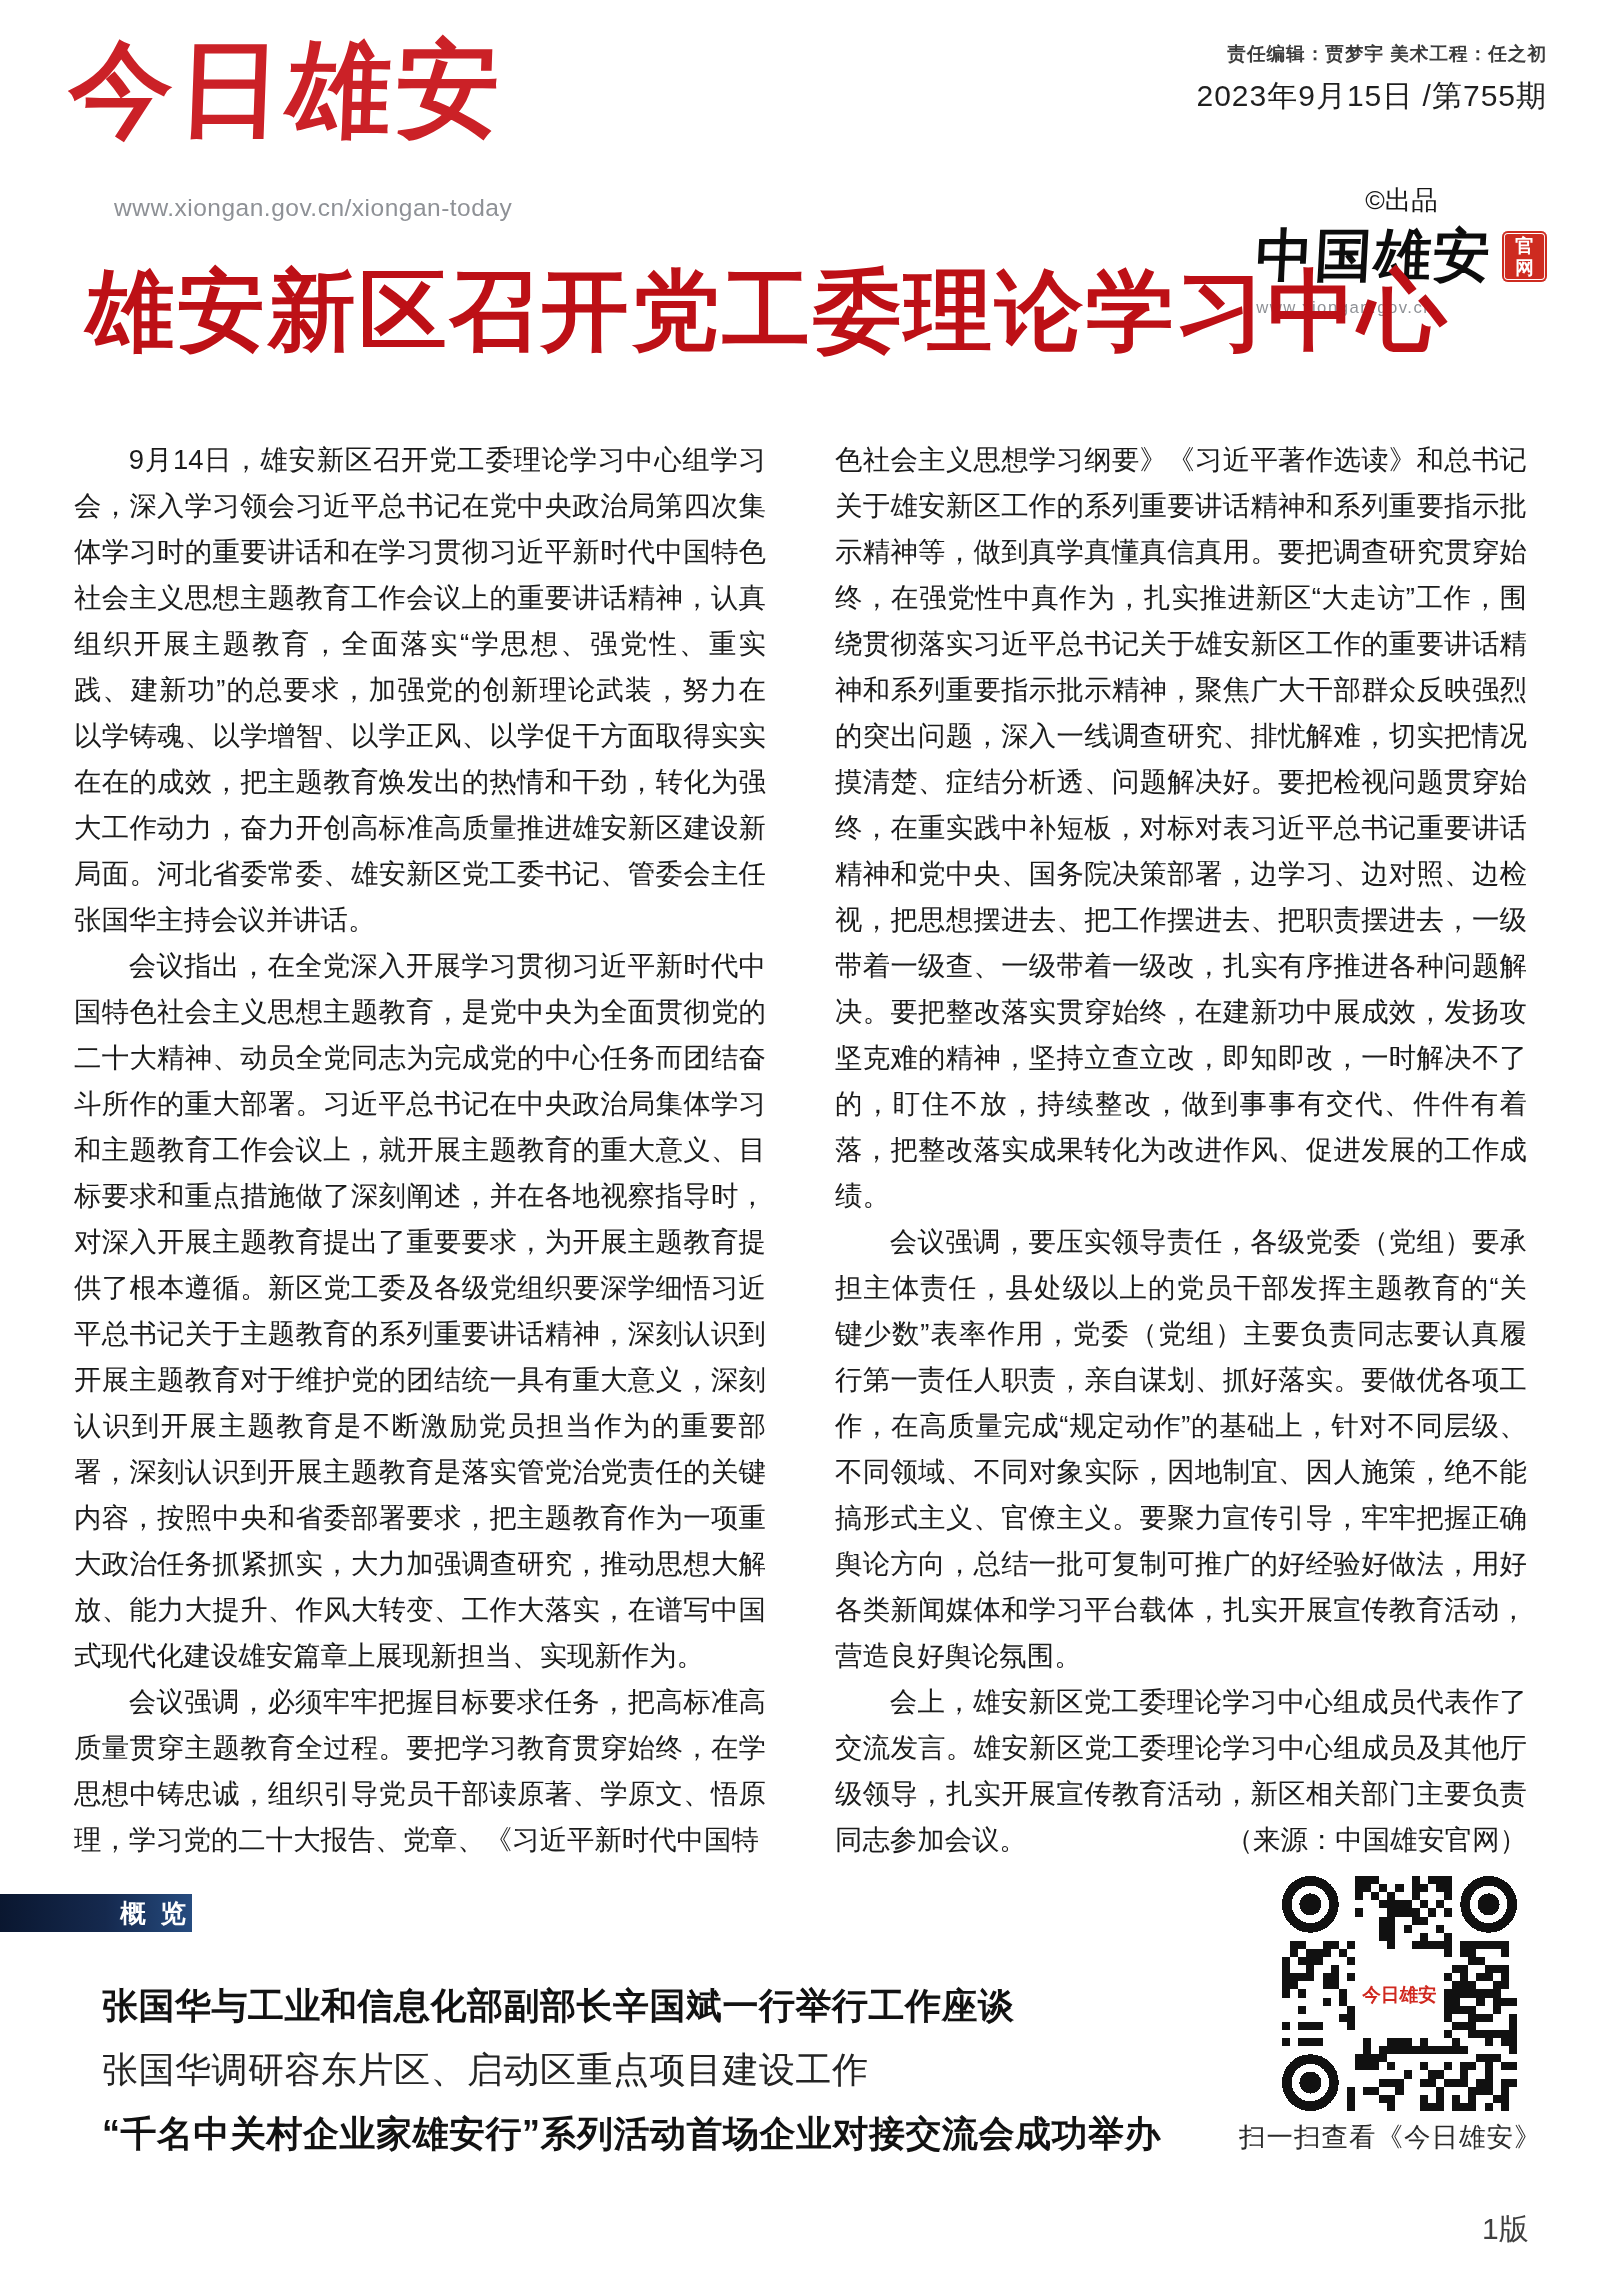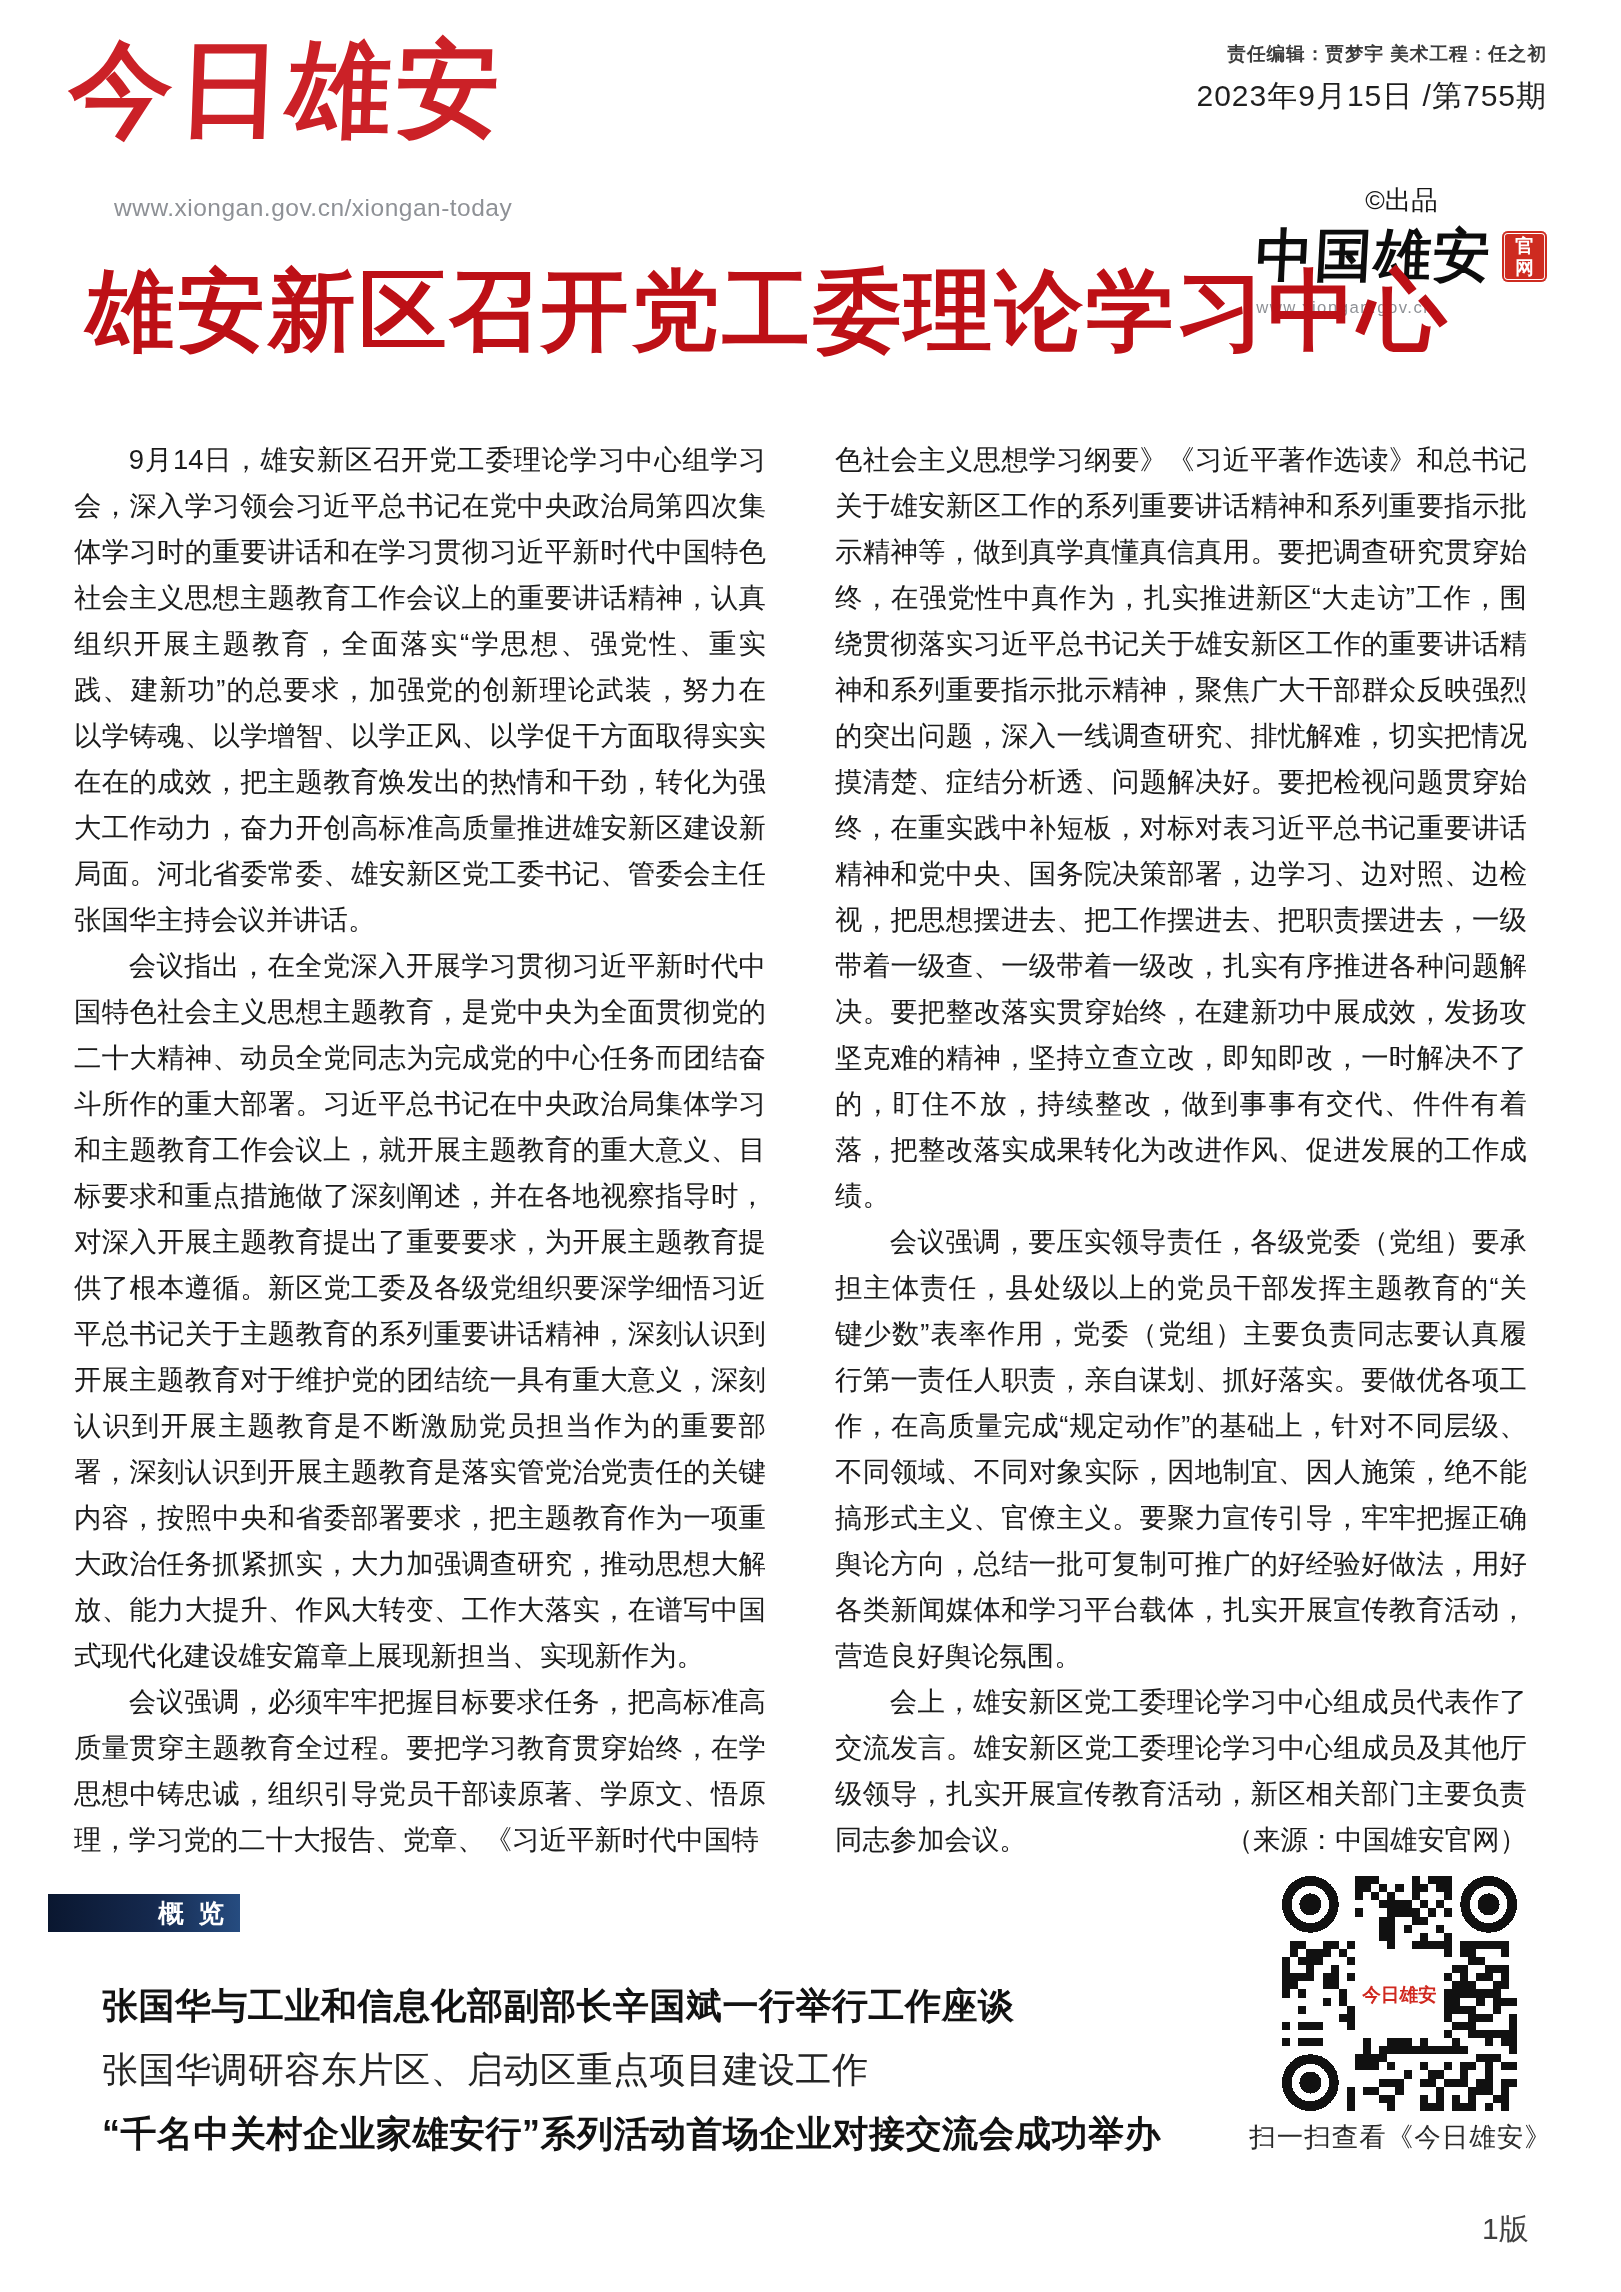--- a/index.html
+++ b/index.html
@@ -62,33 +62,33 @@
     color:#1b1b1b;text-align:justify;
   }
   .col p{margin:0;text-indent:2em;}
   .col p.no-indent{text-indent:0;}
   .source{float:right;}
   
   .band{
     position:absolute;left:0;top:1894px;width:192px;height:38px;
     background:linear-gradient(90deg,#0a1730 0%,#15294e 55%,#264c80 100%);
     display:flex;align-items:center;justify-content:flex-end;
-    padding-right:12px;box-sizing:border-box;margin-left:48px;
+    padding-right:2px;box-sizing:border-box;
   }
   .band-label{color:#ffffff;font-size:25.5px;font-weight:bold;letter-spacing:3.9px;}
   .overview{position:absolute;left:102px;top:1974px;}
   .ov-item{font-size:36px;line-height:64px;color:#121212;letter-spacing:0.5px;white-space:nowrap;}
   .ov-bold{font-weight:700;}
   .ov-normal{font-weight:400;color:#242424;}
   
   .qr{position:absolute;left:1282px;top:1876px;width:235px;height:235px;}
   .qr svg{width:100%;height:100%;shape-rendering:crispEdges;}
   .qr-caption{
     position:absolute;left:1239px;top:2119px;width:323px;
-    text-align:center;font-size:26.5px;color:#2a2a2a;letter-spacing:1px;
+    text-align:left;font-size:26.5px;color:#2a2a2a;letter-spacing:1px;
   }
   .page-num{position:absolute;left:1482px;top:2209px;font-size:30px;color:#3f3f3f;}
 </style>
 </head>
 <body>
 
 <div class="page">
 
   <div class="logo">今日雄安</div>
   <div class="logo-url">www.xiongan.gov.cn/xiongan-today</div>

